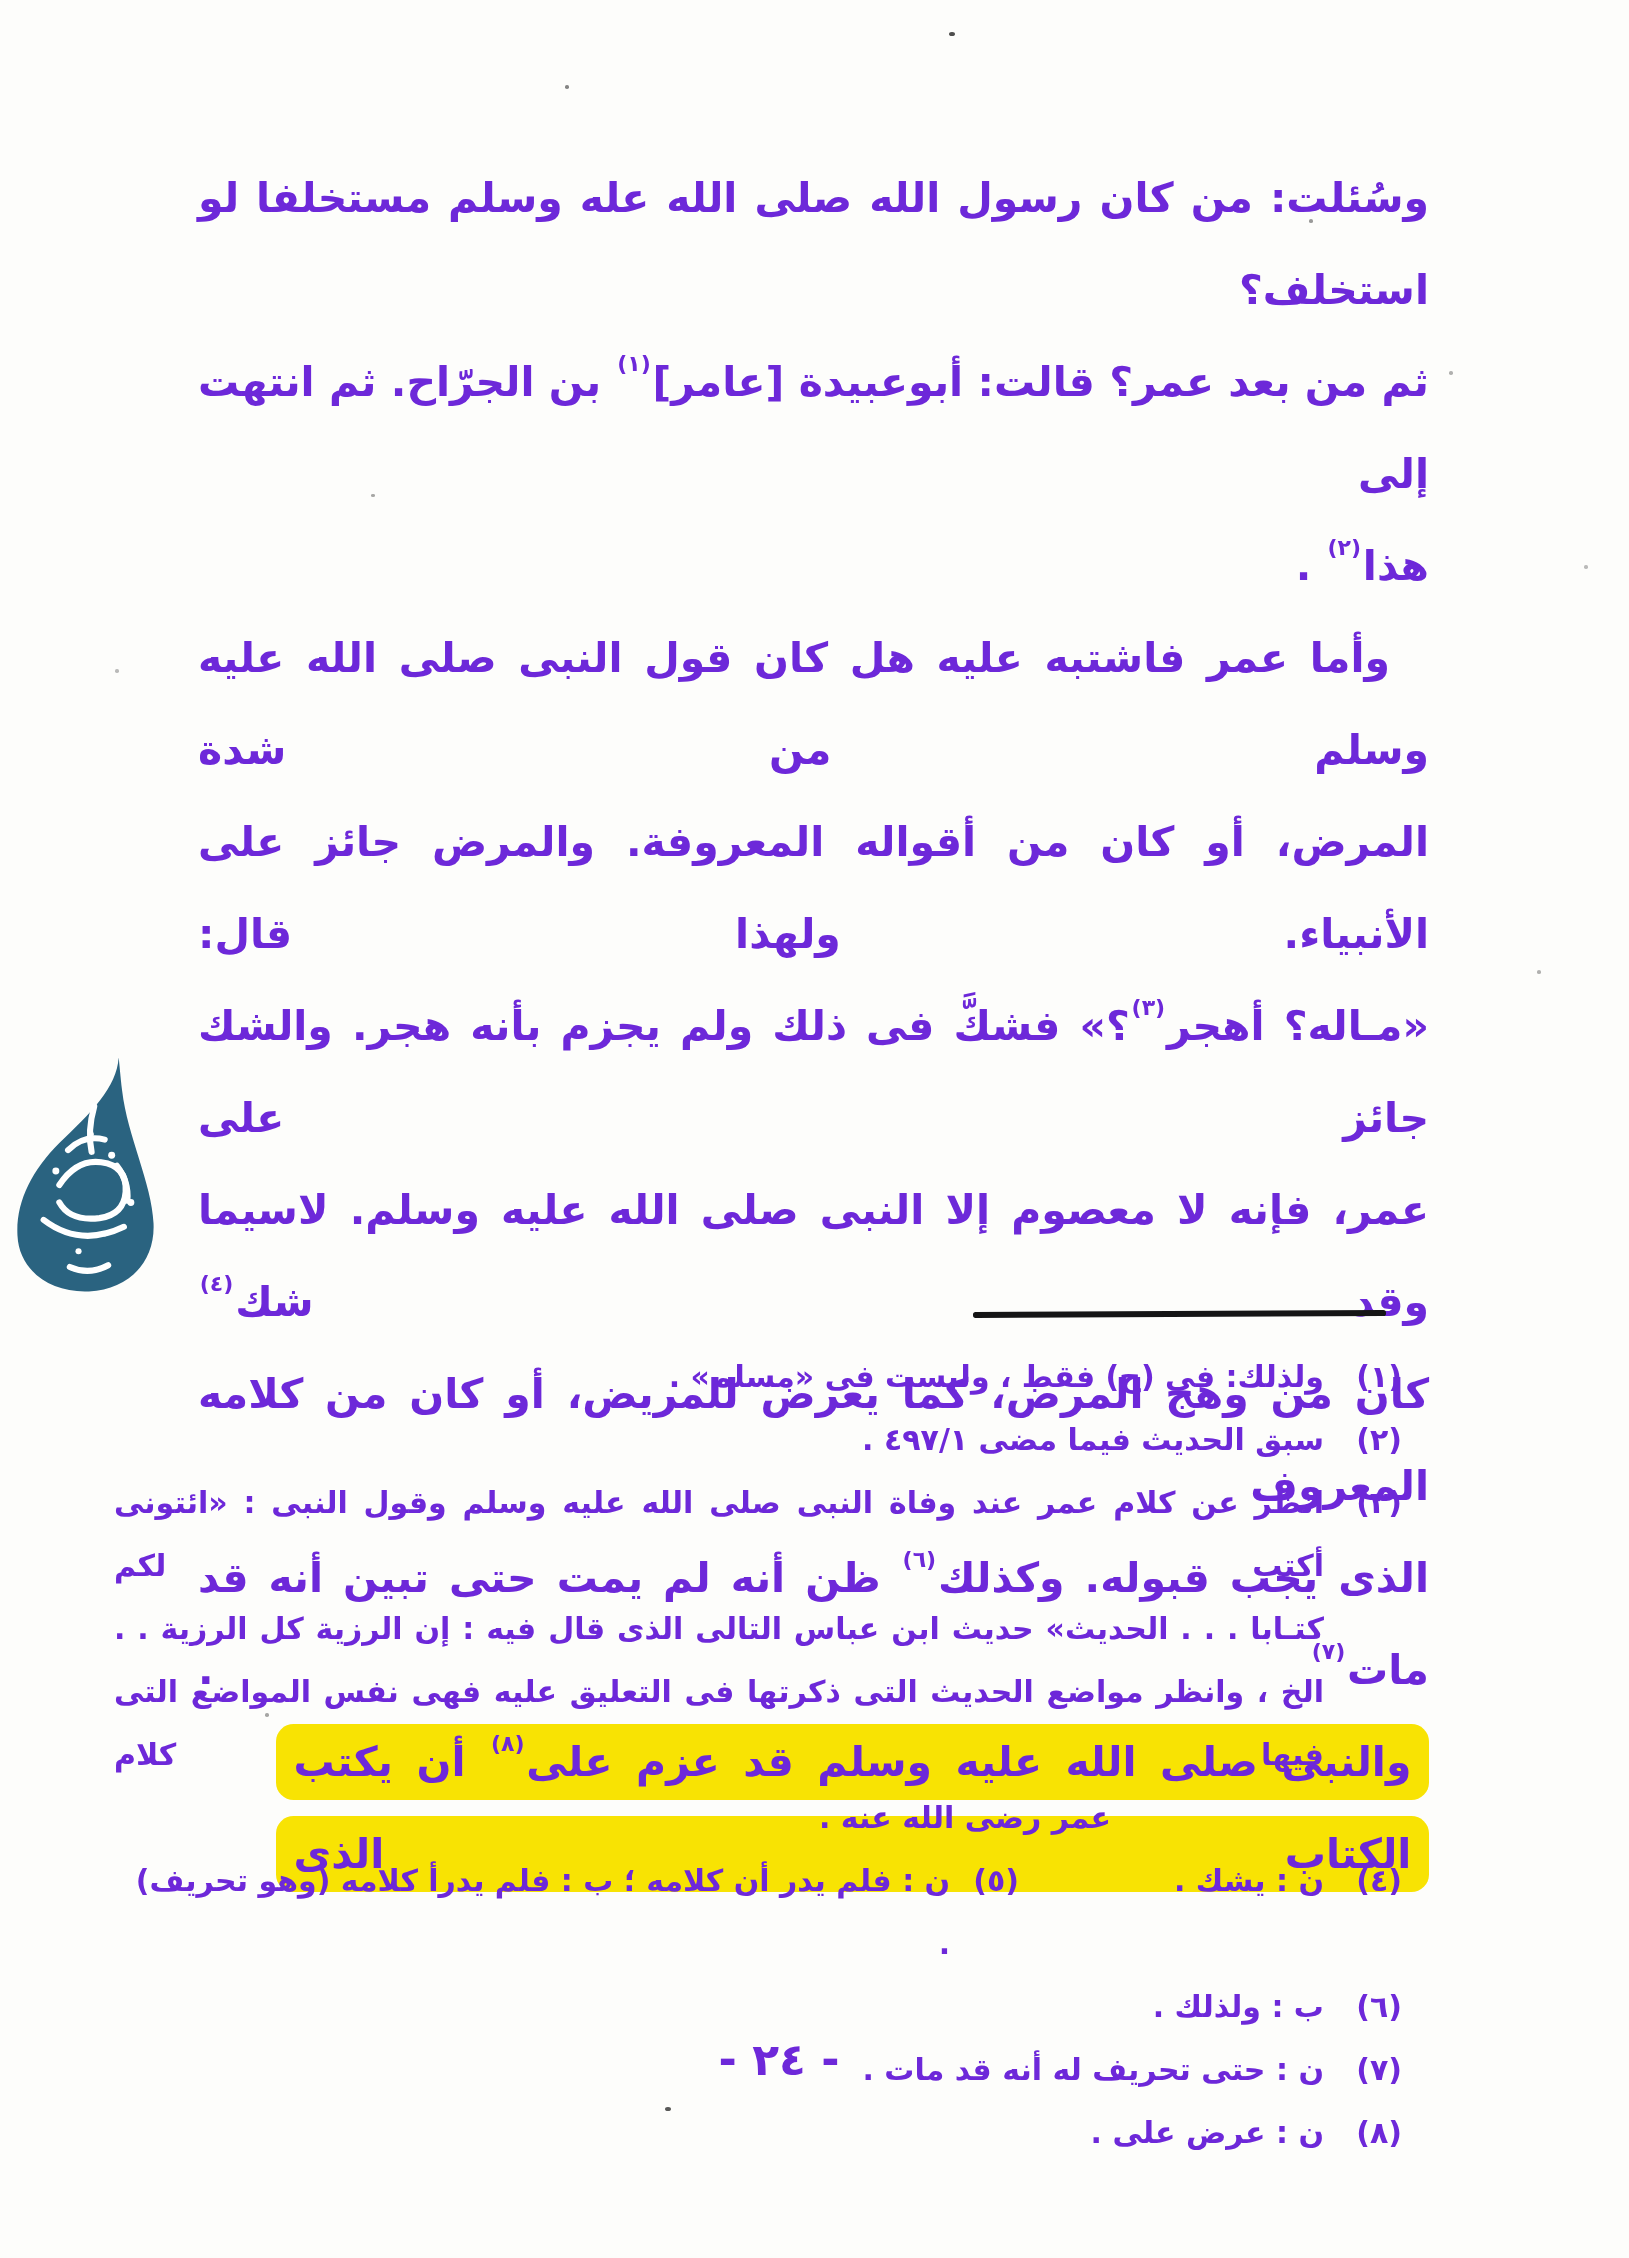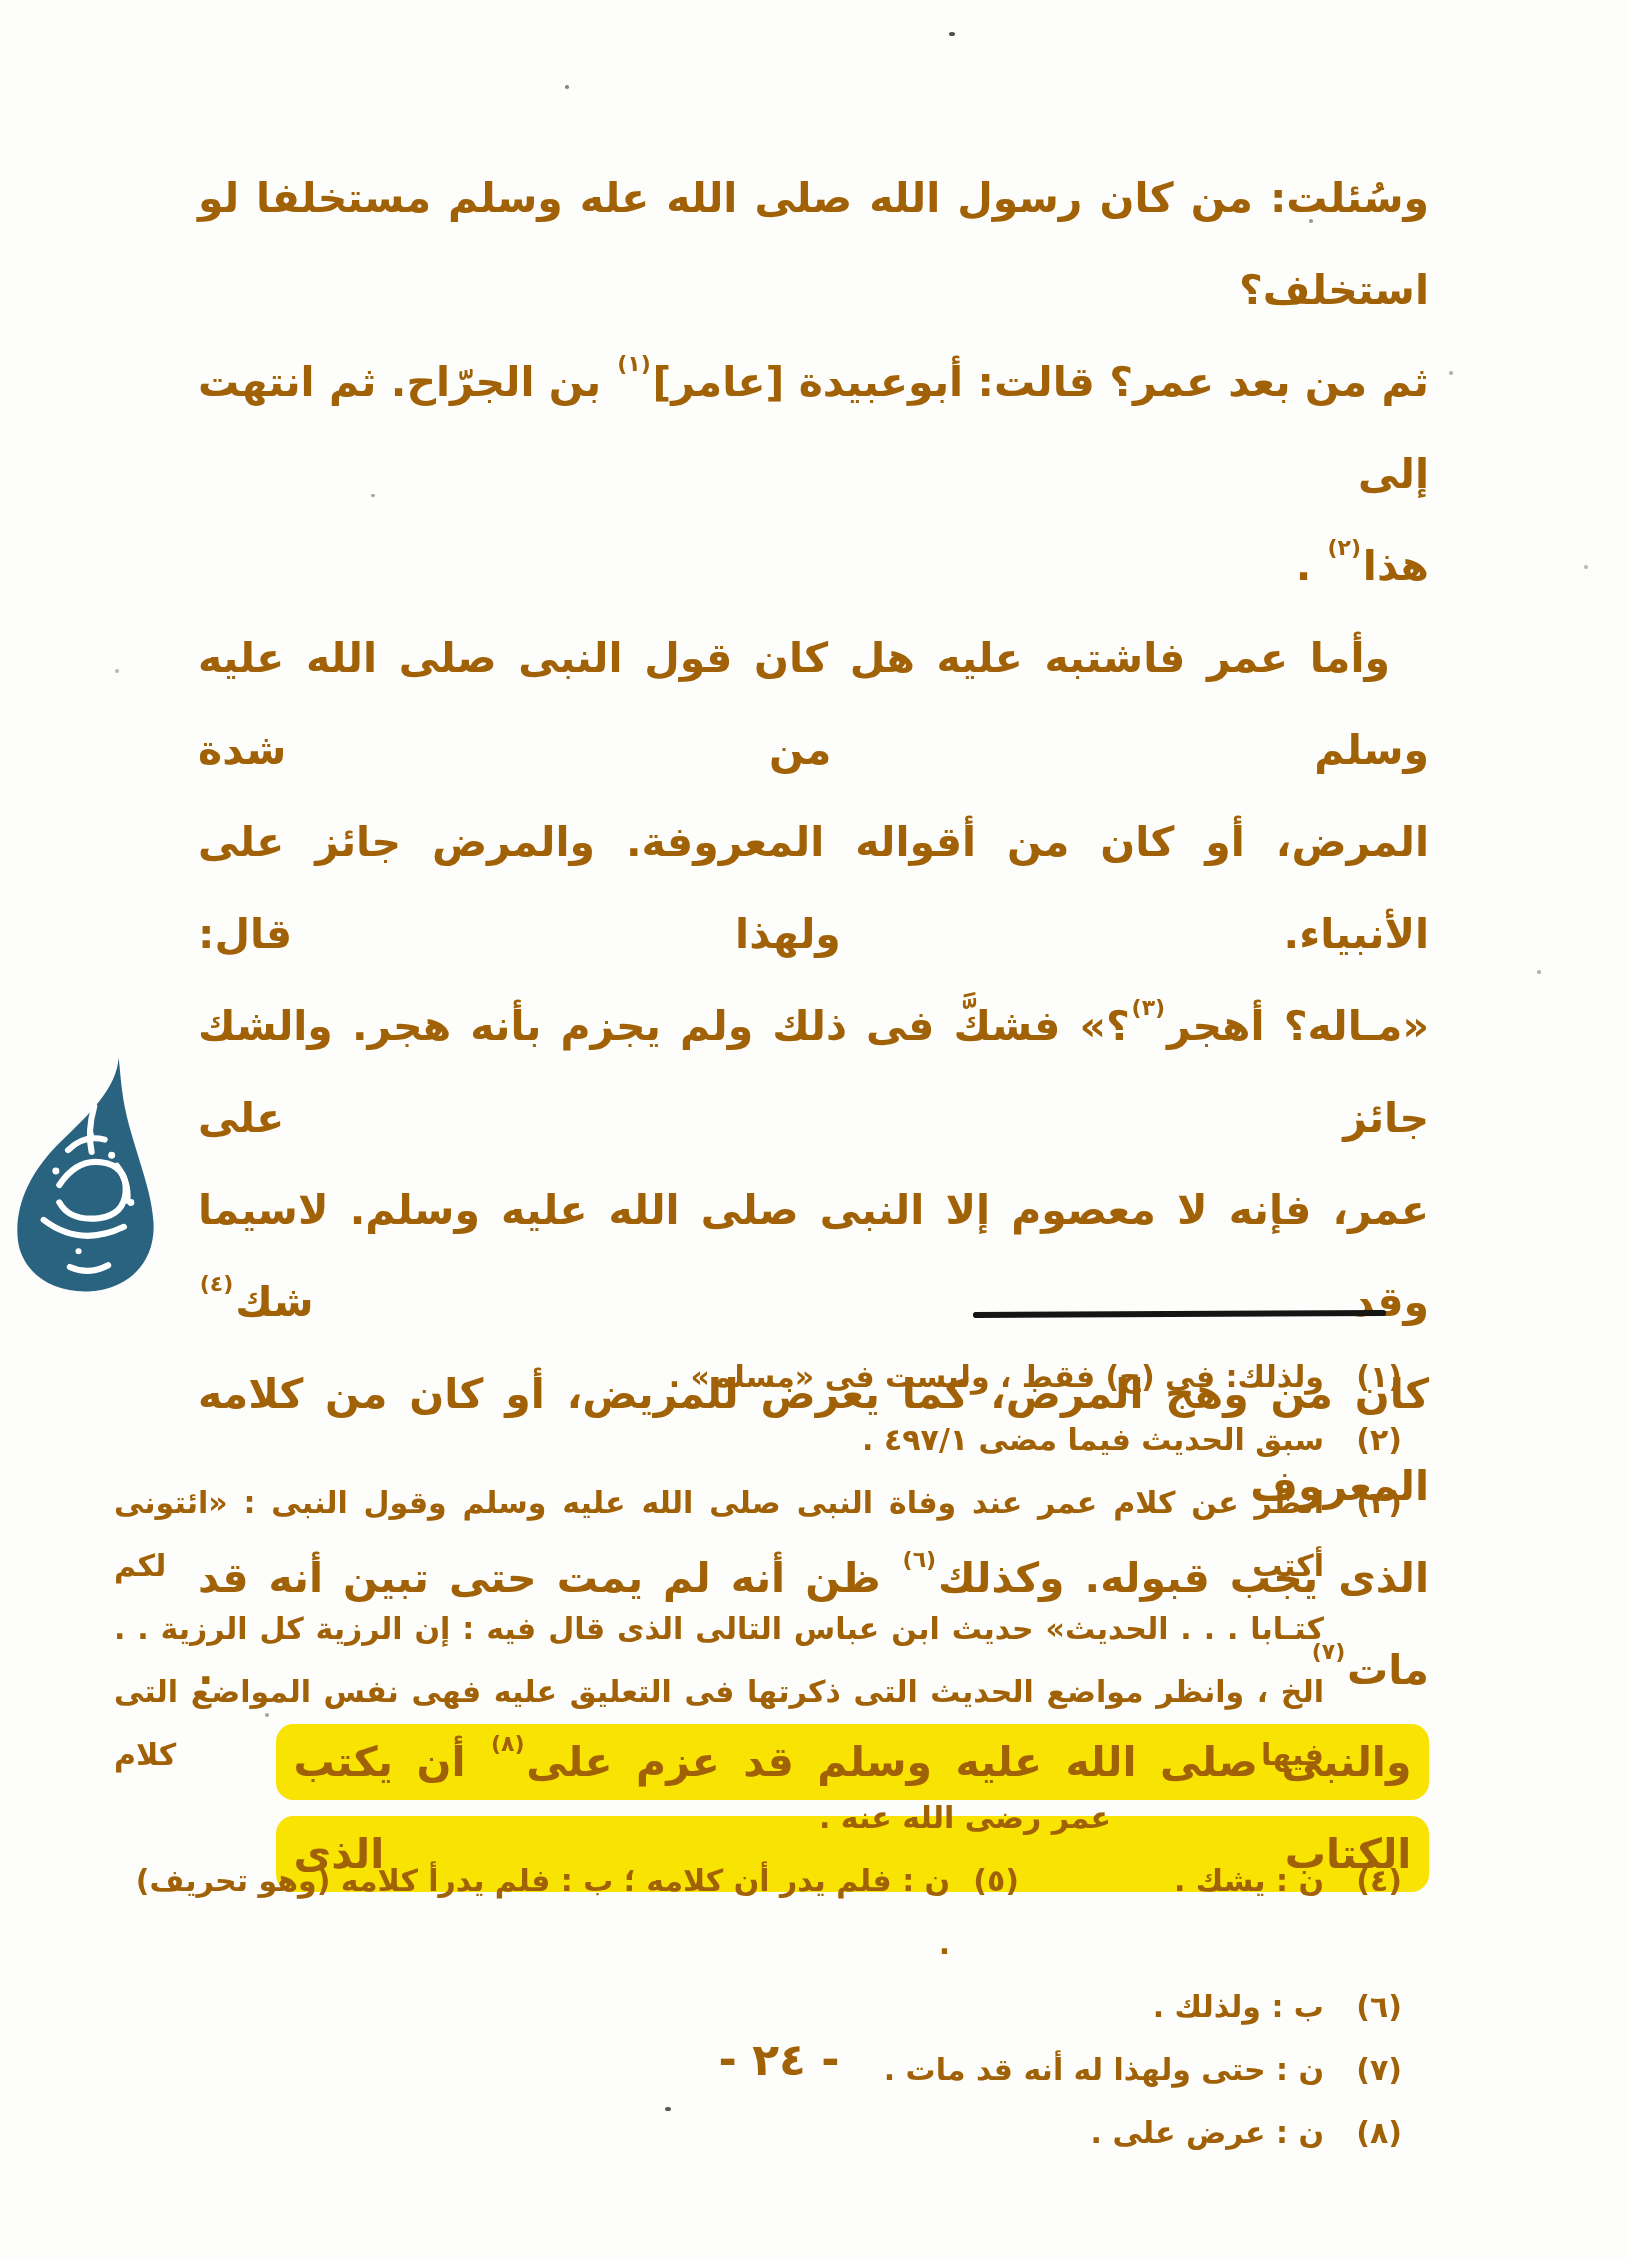--- a/index.html
+++ b/index.html
@@ -4,21 +4,21 @@
 <style>
   html,body{margin:0;padding:0;background:#e8e8e8;}
   .page{
     position:relative;
     width:1629px;height:2258px;
     margin:0 auto;
     background:#fdfdfb;
     overflow:hidden;
     direction:rtl;
     font-family:"DejaVu Sans",sans-serif;
-    color:#a16207;
+    color:#6d28d9;
   }
   
   .main-text{
     position:absolute;
     top:152px;right:200px;width:1231px;
     font-size:41px;font-weight:700;
     line-height:92px;
     letter-spacing:0;
   }
   .line{
@@ -161,21 +161,21 @@
         <span class="fn-text">ن : يشك .</span>
         <span class="fn-num second">(٥)</span>
         <span class="fn-text grow">ن : فلم يدر أن كلامه ؛ ب : فلم يدرأ كلامه (وهو تحريف) .</span>
       </div>
       <div class="fn-row">
         <span class="fn-num">(٦)</span>
         <span class="fn-text grow">ب : ولذلك .</span>
       </div>
       <div class="fn-row">
         <span class="fn-num">(٧)</span>
-        <span class="fn-text grow">ن : حتى ولهذا له أنه قد مات .</span>
+        <span class="fn-text grow">ن : حتى تحريف له أنه قد مات .</span>
       </div>
       <div class="fn-row">
         <span class="fn-num">(٨)</span>
         <span class="fn-text grow">ن : عرض على .</span>
       </div>
     </section>
 
   <div class="page-number">- ٢٤ -</div>
 
   <div class="speck s1"></div>

